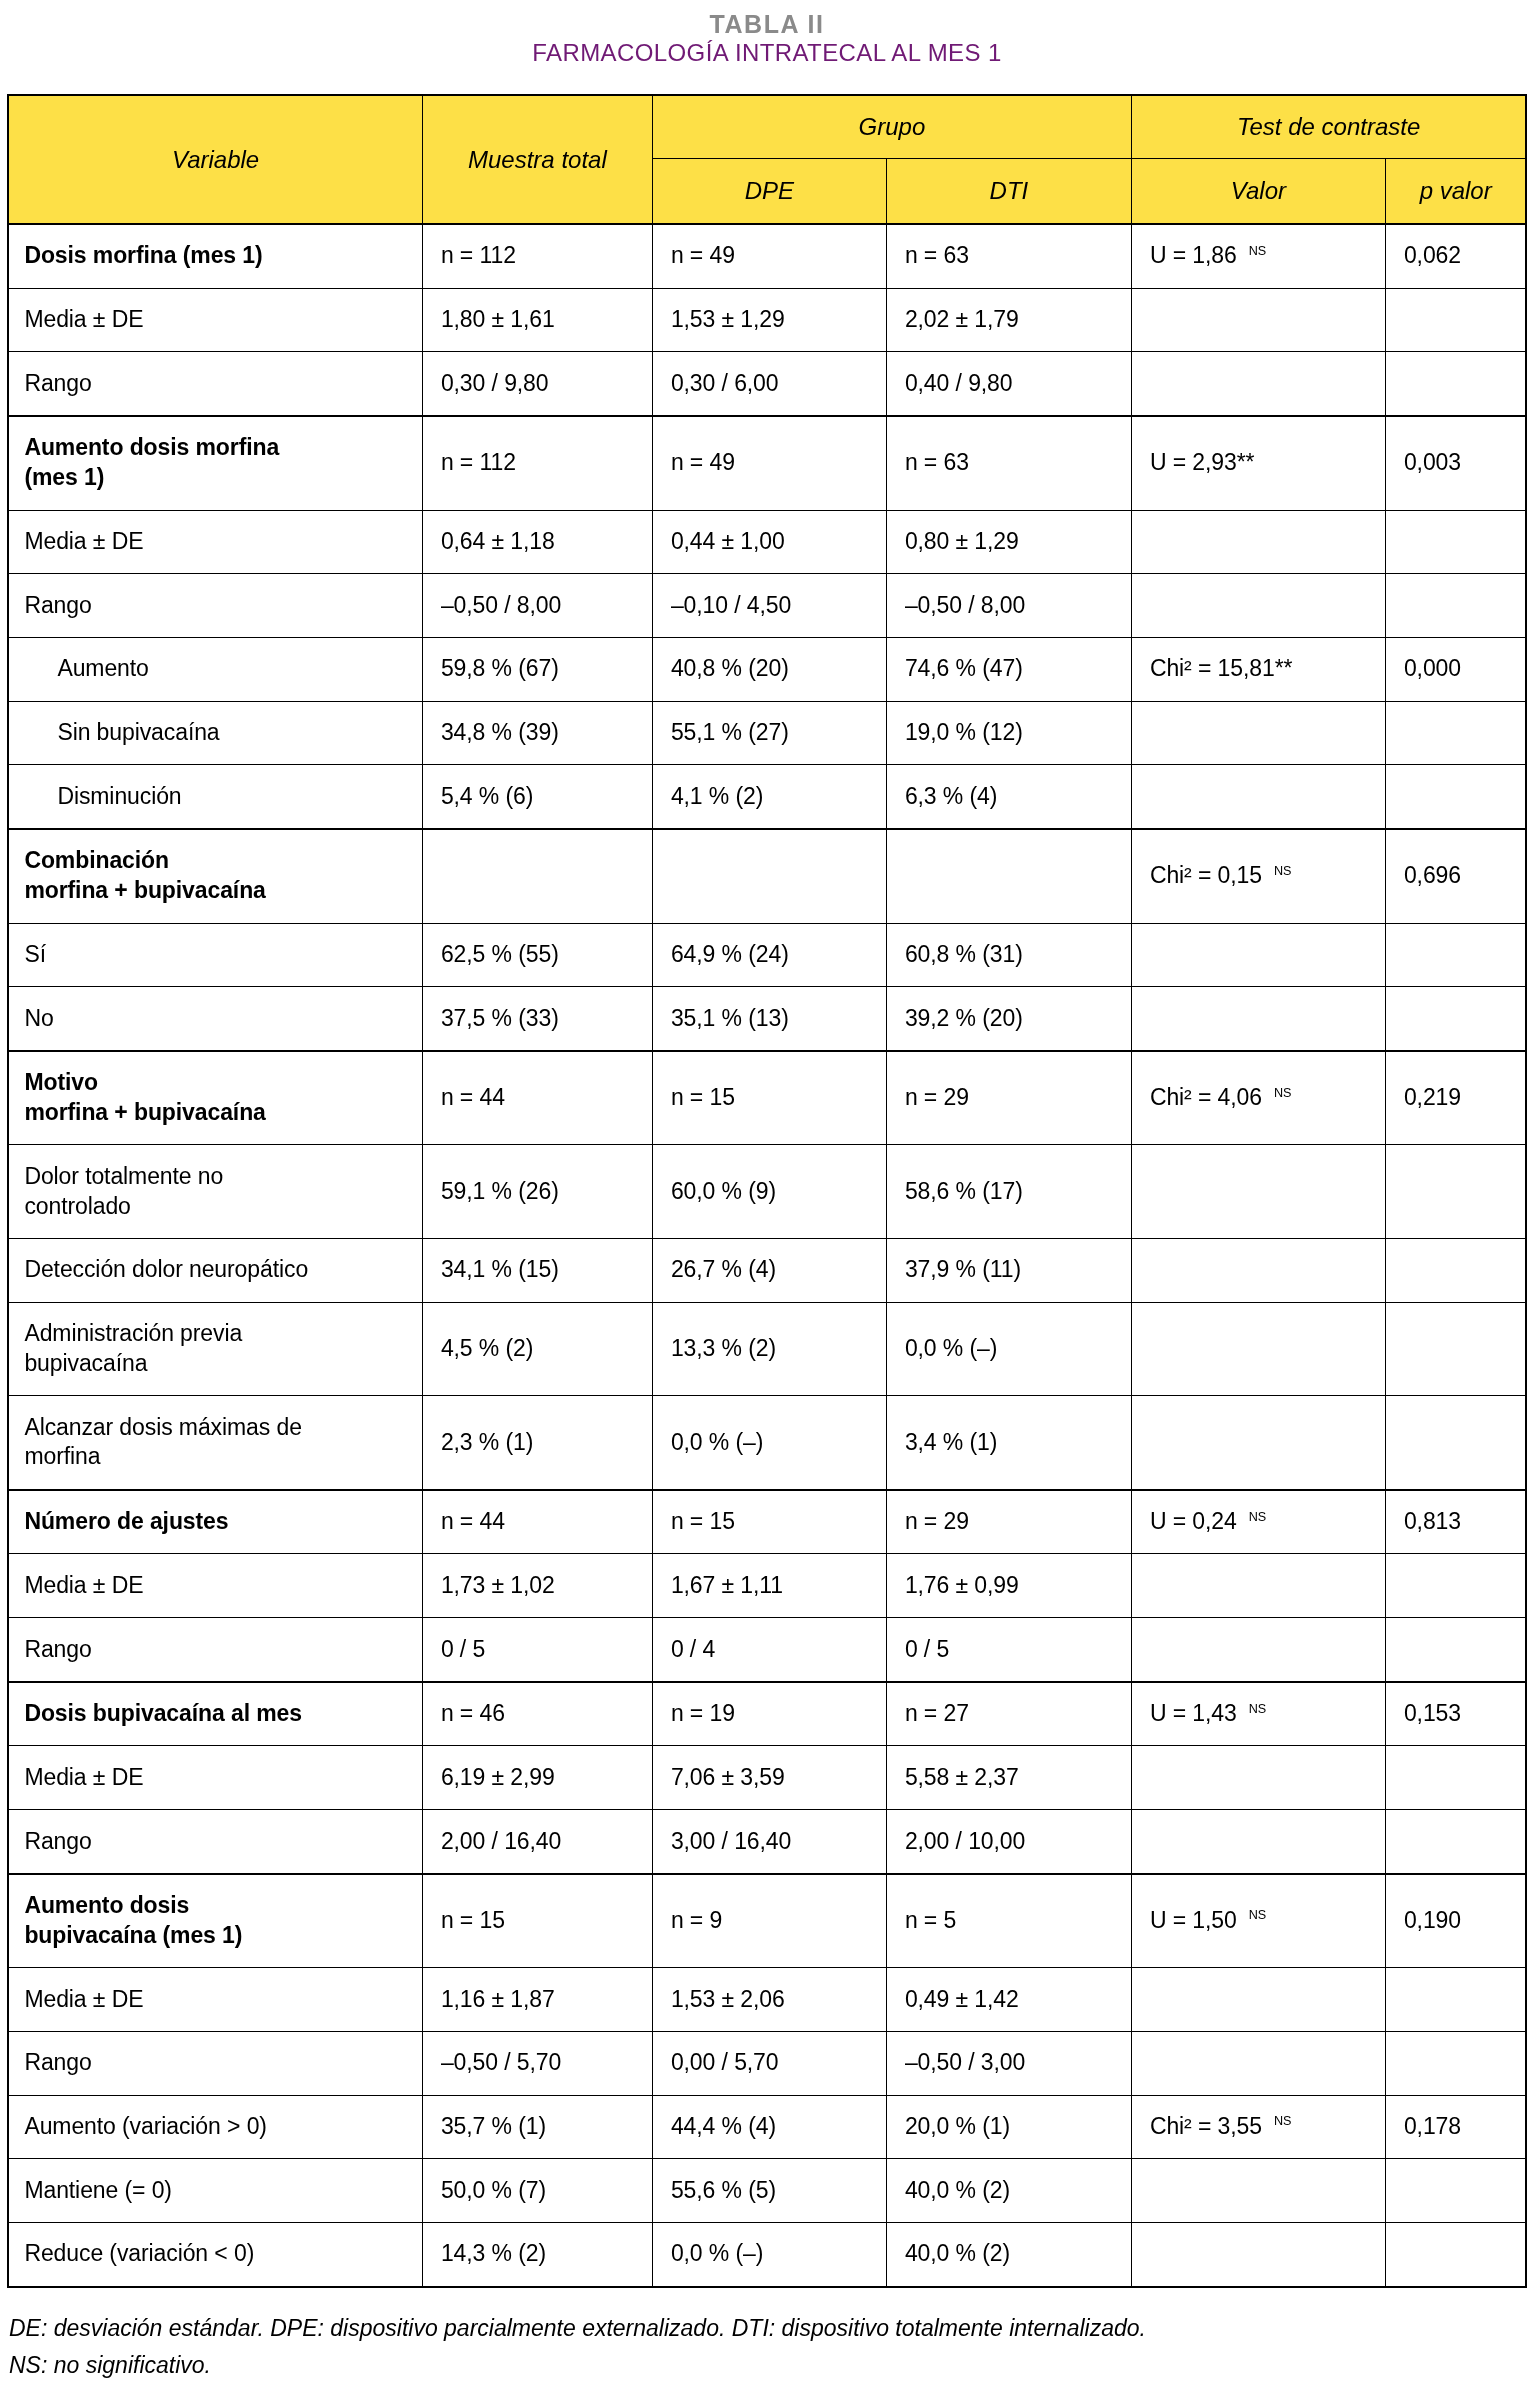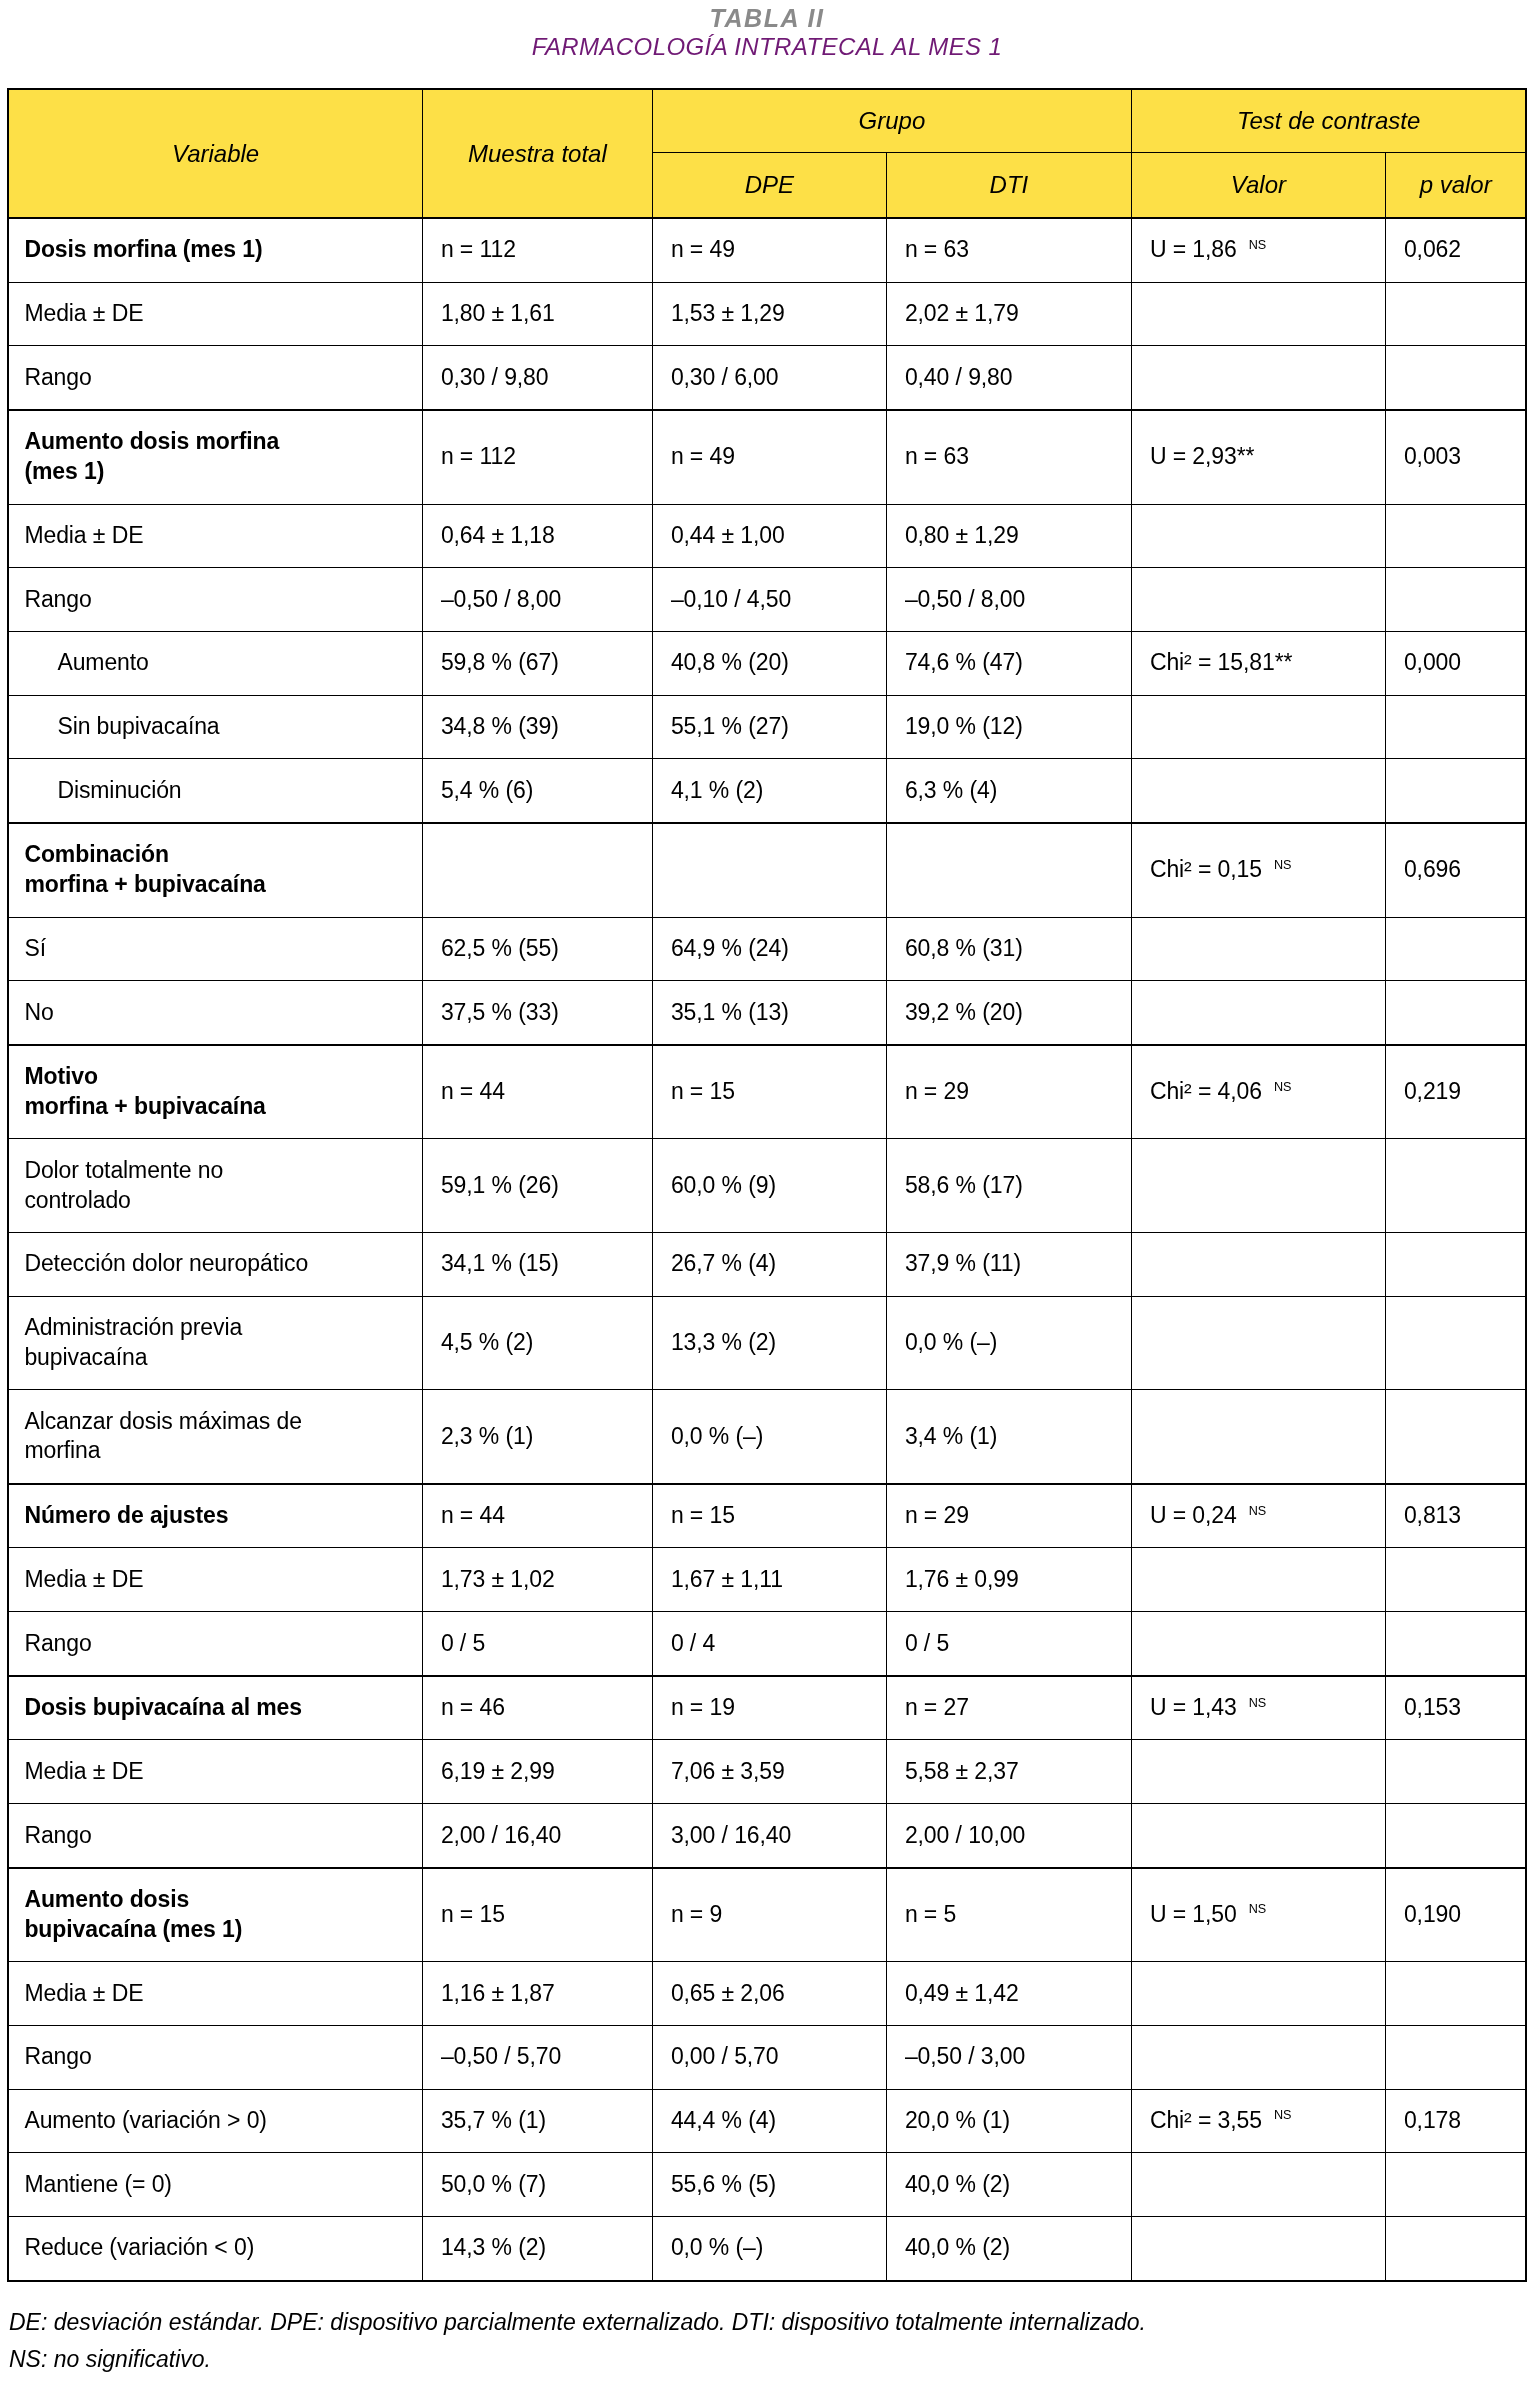--- a/index.html
+++ b/index.html
@@ -5,21 +5,21 @@
   html, body { margin: 0; padding: 0; background: #ffffff; }
   .page {
     position: relative;
     width: 1534px;
     height: 2389px;
     overflow: hidden;
     background: #ffffff;
     font-family: "Liberation Sans", "DejaVu Sans", sans-serif;
     color: #000000;
   }
-  .title-block { text-align: center; padding-top: 4px; font-style: italic; }
+  .title-block { text-align: center; padding-top: 10px; }
   .table-title {
     font-size: 25px;
     font-weight: bold;
     letter-spacing: 1.5px;
     color: #8a8a8a;
   }
   .table-subtitle {
     font-size: 24px;
     letter-spacing: 0.4px;
     color: #701a75;
@@ -301,21 +301,21 @@
 bupivacaína (mes 1)</td>
           <td>n = 15</td>
           <td>n = 9</td>
           <td>n = 5</td>
           <td><span>U = 1,50</span><sup class="ns">NS</sup></td>
           <td>0,190</td>
         </tr>
         <tr>
           <td class="label">Media ± DE</td>
           <td>1,16 ± 1,87</td>
-          <td>0,65 ± 2,06</td>
+          <td>1,53 ± 2,06</td>
           <td>0,49 ± 1,42</td>
           <td><span></span><sup class="ns"></sup></td>
           <td></td>
         </tr>
         <tr>
           <td class="label">Rango</td>
           <td>–0,50 / 5,70</td>
           <td>0,00 / 5,70</td>
           <td>–0,50 / 3,00</td>
           <td><span></span><sup class="ns"></sup></td>

